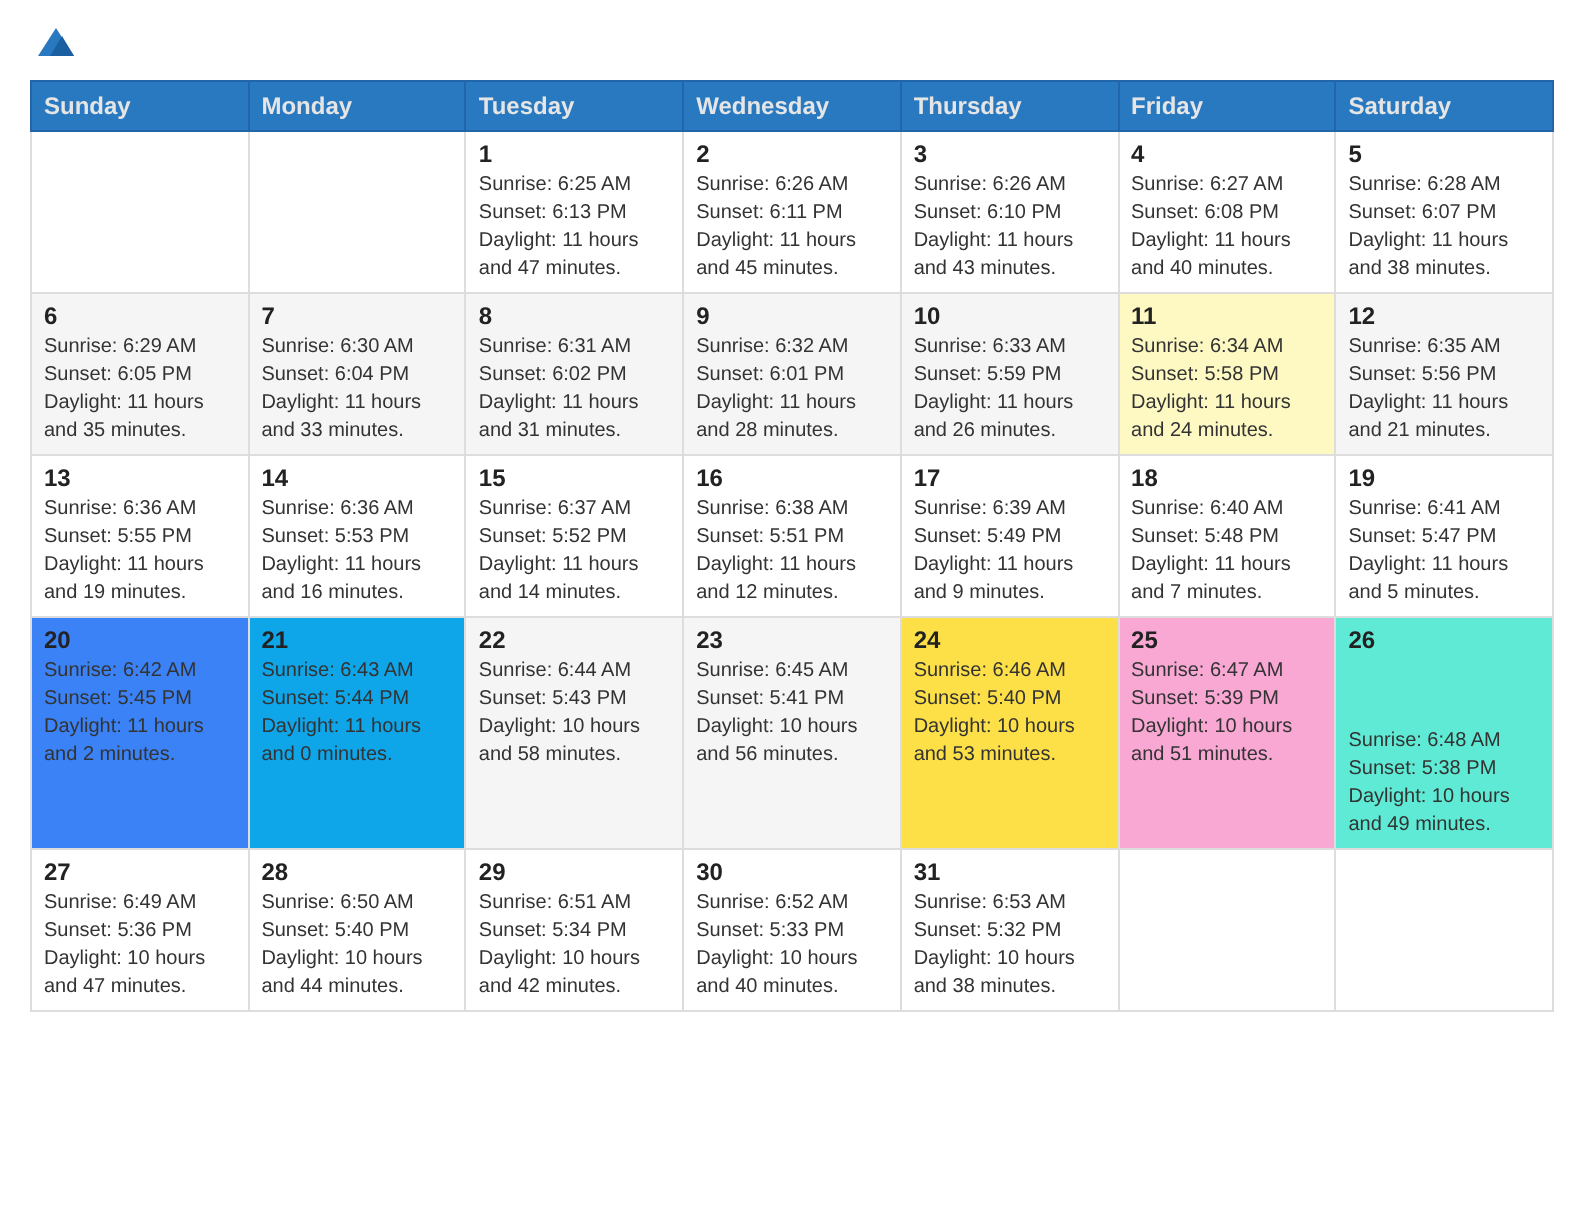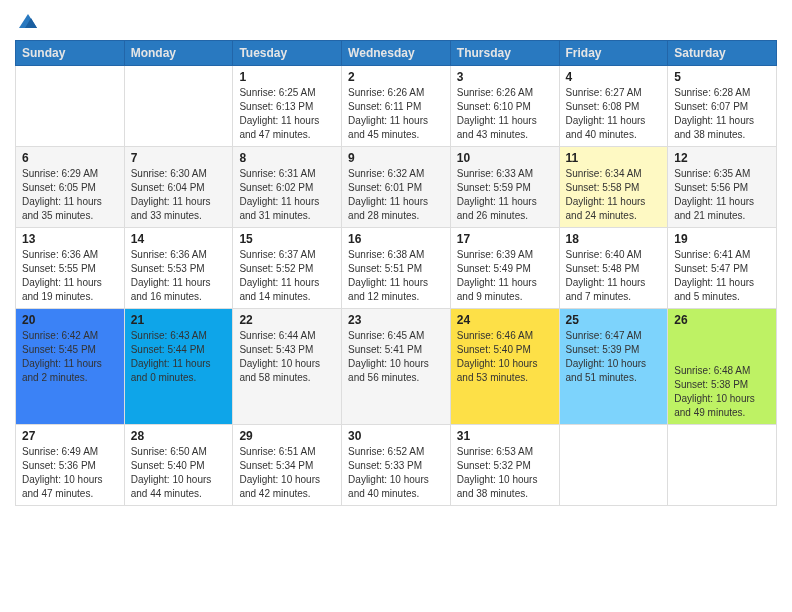--- a/index.html
+++ b/index.html
@@ -287,27 +287,27 @@
             <div class="day-info" style="white-space: pre-line;">Sunrise: 6:45 AM
 Sunset: 5:41 PM
 Daylight: 10 hours and 56 minutes.</div>
           </td>
           <td style="background: #fde047;">
             <span class="day-number">24</span>
             <div class="day-info" style="white-space: pre-line;">Sunrise: 6:46 AM
 Sunset: 5:40 PM
 Daylight: 10 hours and 53 minutes.</div>
           </td>
-          <td style="background: #7dd3fc;">
+          <td style="background: #f9a8d4;">
             <span class="day-number">25</span>
             <div class="day-info" style="white-space: pre-line;">Sunrise: 6:47 AM
 Sunset: 5:39 PM
 Daylight: 10 hours and 51 minutes.</div>
           </td>
-          <td style="background: #bef264;">
+          <td style="background: #5eead4;">
             <span class="day-number">26</span>
             <div class="day-info" style="white-space: pre-line; margin-top: 37px;">Sunrise: 6:48 AM
 Sunset: 5:38 PM
 Daylight: 10 hours and 49 minutes.</div>
           </td>
         </tr>
         <tr>
           <td>
             <span class="day-number">27</span>
             <div class="day-info" style="white-space: pre-line;">Sunrise: 6:49 AM

